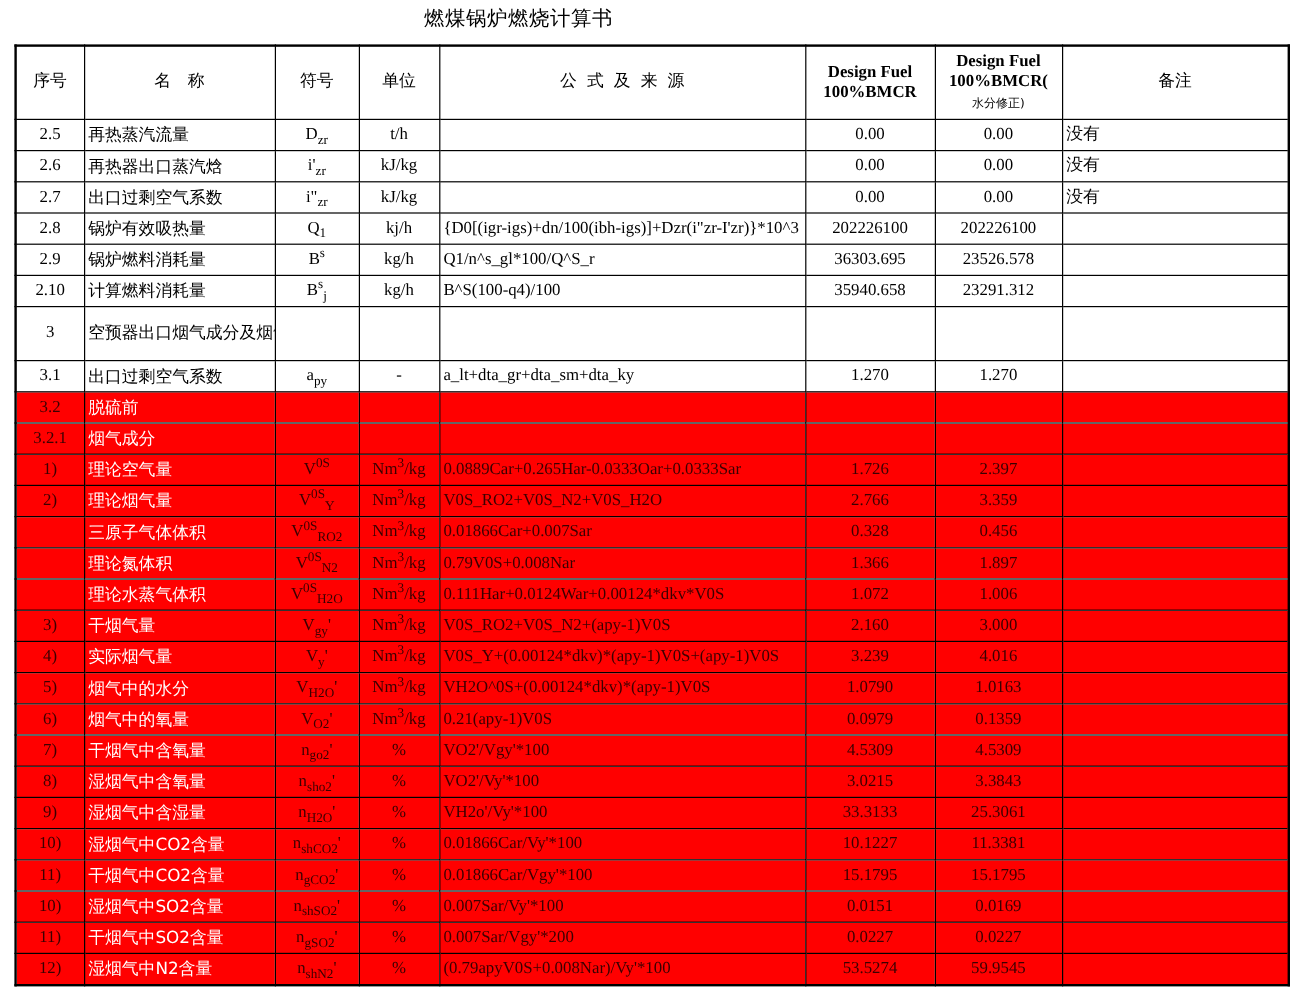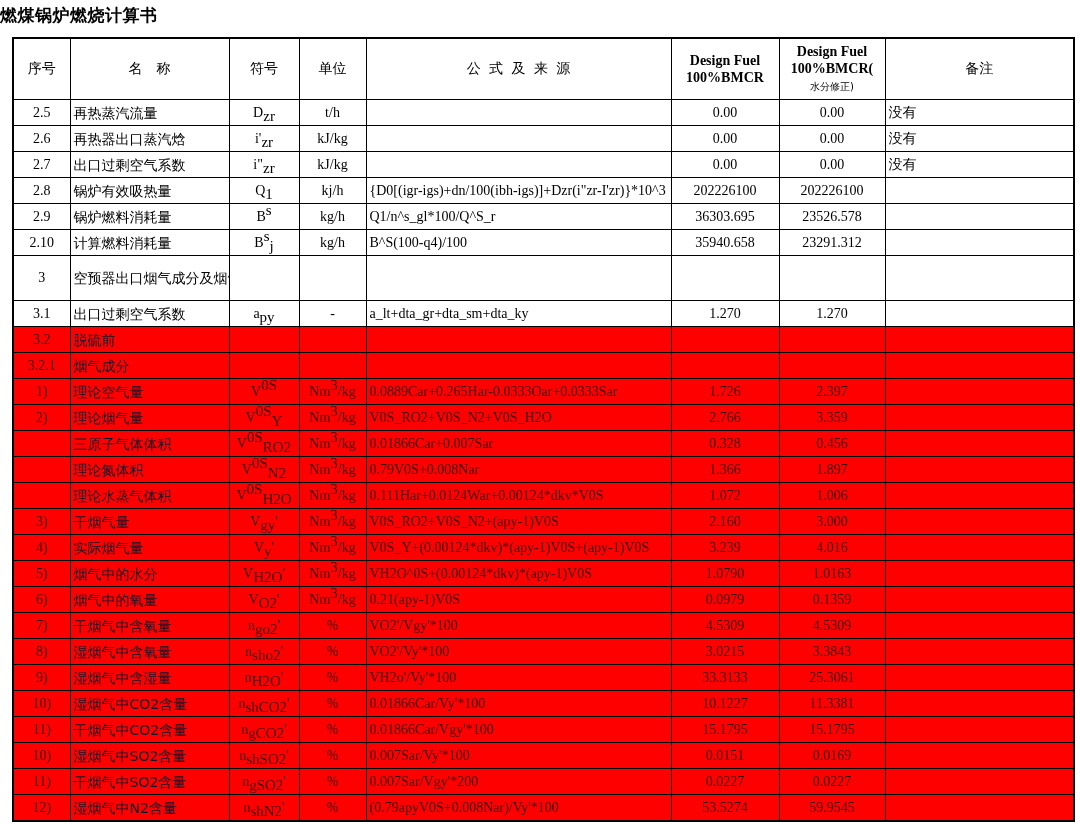--- a/index.html
+++ b/index.html
@@ -1,35 +1,35 @@
 <!DOCTYPE html>
 <html><head>
 <meta charset="utf-8">
 <style>
   html, body { margin: 0; padding: 0; background: #ffffff; }
   body { width: 1080px; height: 824px; position: relative; overflow: hidden;
          font-family: "Liberation Serif", "DejaVu Serif", serif; color: #000; }
-  .title { position: absolute; top: 4px; left: 0; width: 864px; 
-           font-family: "DejaVu Sans", "Liberation Sans", sans-serif; font-size: 17px; font-weight: bold; letter-spacing: 0.5px; }
+  .title { position: absolute; top: 4px; left: 0; width: 864px; text-align: center;
+           font-family: "DejaVu Sans", "Liberation Sans", sans-serif; font-size: 17px; font-weight: normal; letter-spacing: 0.5px; }
   table.calc { position: absolute; left: 12px; top: 37px; border-collapse: collapse;
                table-layout: fixed; width: 1061px; border: 2px solid #000; }
   table.calc td, table.calc th { border: 1px solid #000; padding: 0 3px; font-size: 14px;
                line-height: 16px; overflow: hidden; white-space: nowrap; font-weight: normal; }
   table.calc th { font-family: Liberation Mono, monospace; font-size: 14px; height: 60px; text-align: center; }
   table.calc th.en { font-family: "Liberation Serif", serif; font-weight: bold; font-size: 14px; line-height: 17px; white-space: normal; }
   table.calc th.en .cn { font-family: "DejaVu Sans", sans-serif; font-weight: normal; font-size: 10px; }
   tr.r td { height: 25px; }
   tr.tall td { height: 44px; }
   td.c { text-align: center; }
   td.l { text-align: left; }
   td.name { font-family: "DejaVu Sans", "Liberation Sans", sans-serif; font-size: 13.5px; white-space: normal; line-height: 18px; }
   td.note { font-family: Liberation Serif, serif; font-size: 13.5px; }
   tr.red td { background: #ff0000; color: #3a0000; }
-  tr.red td.name, tr.red td.note { color: #0f172a; }
-  sub, sup { font-size: 15px; line-height: 0; }
+  tr.red td.name, tr.red td.note { color: #ffffff; }
+  sub, sup { font-size: 11px; line-height: 0; }
 </style>
 </head>
 <body>
 
 <div class="title">燃煤锅炉燃烧计算书</div>
 
 <table class="calc">
   <colgroup>
     <col style="width:57px">
       <col style="width:159px">

